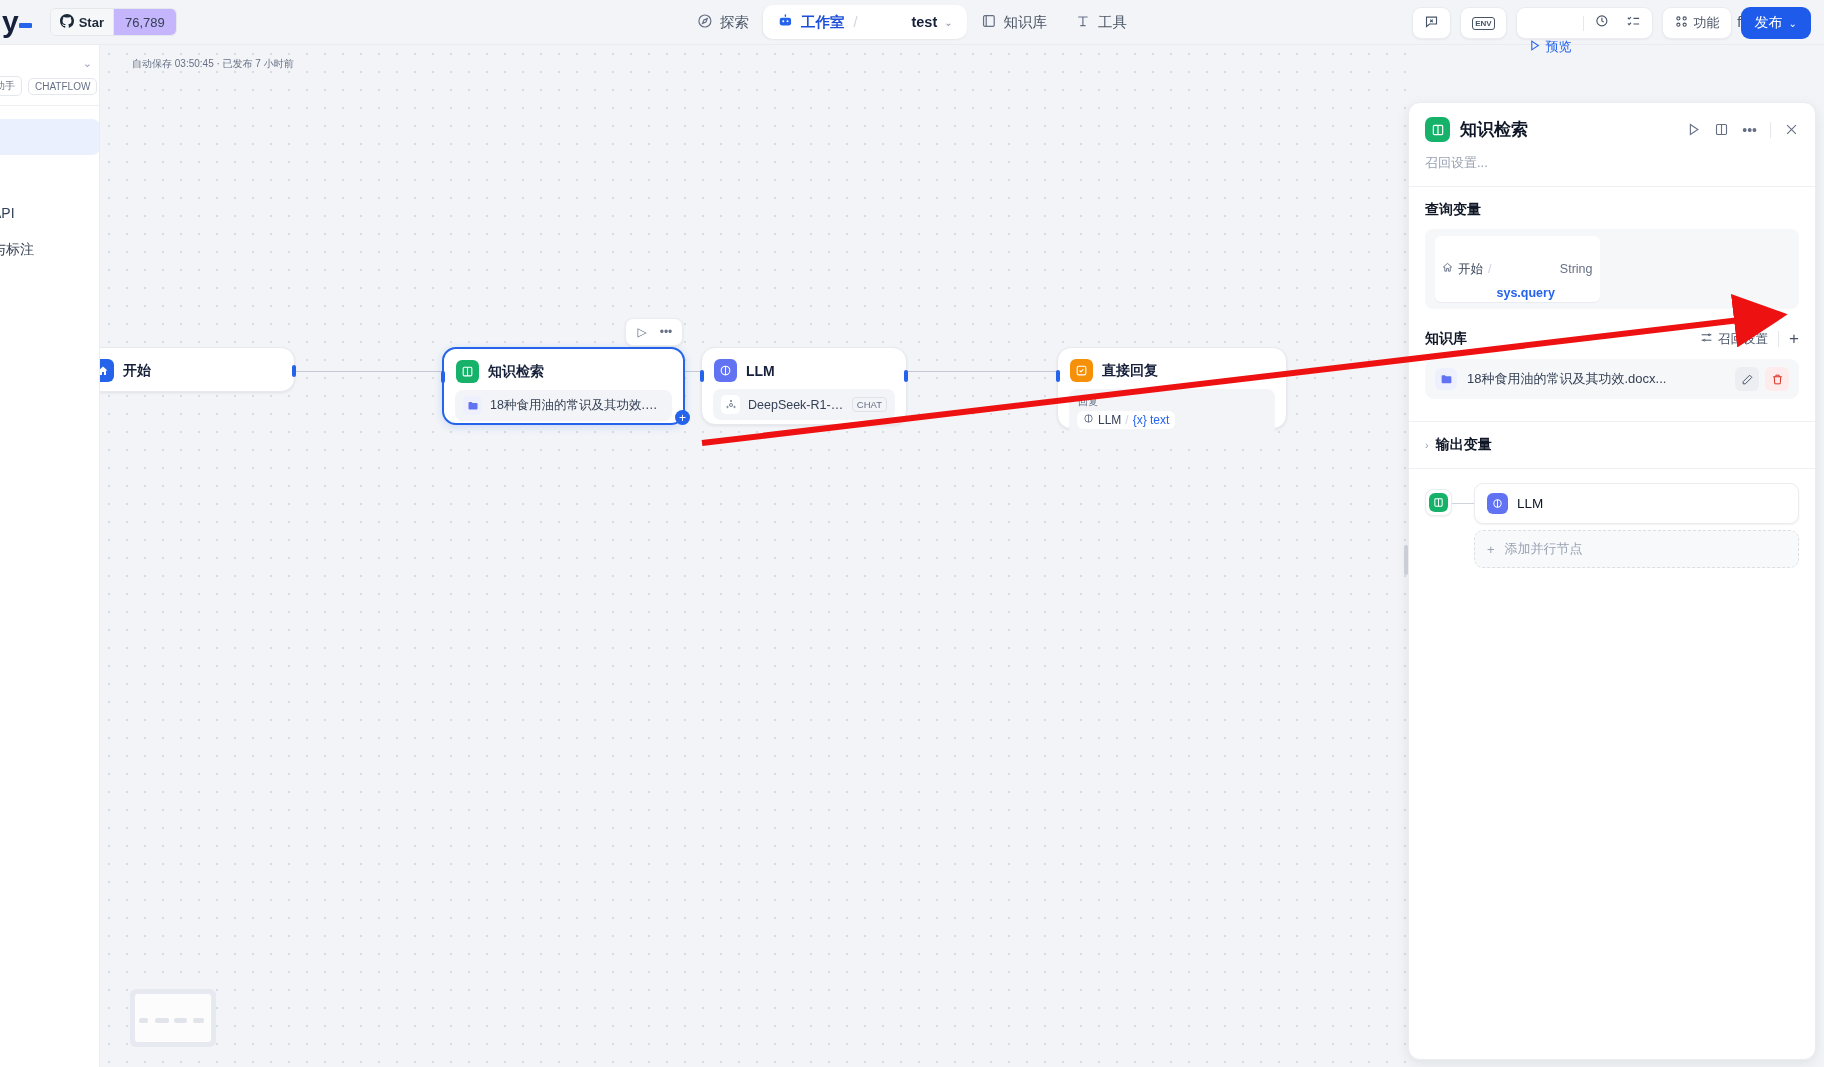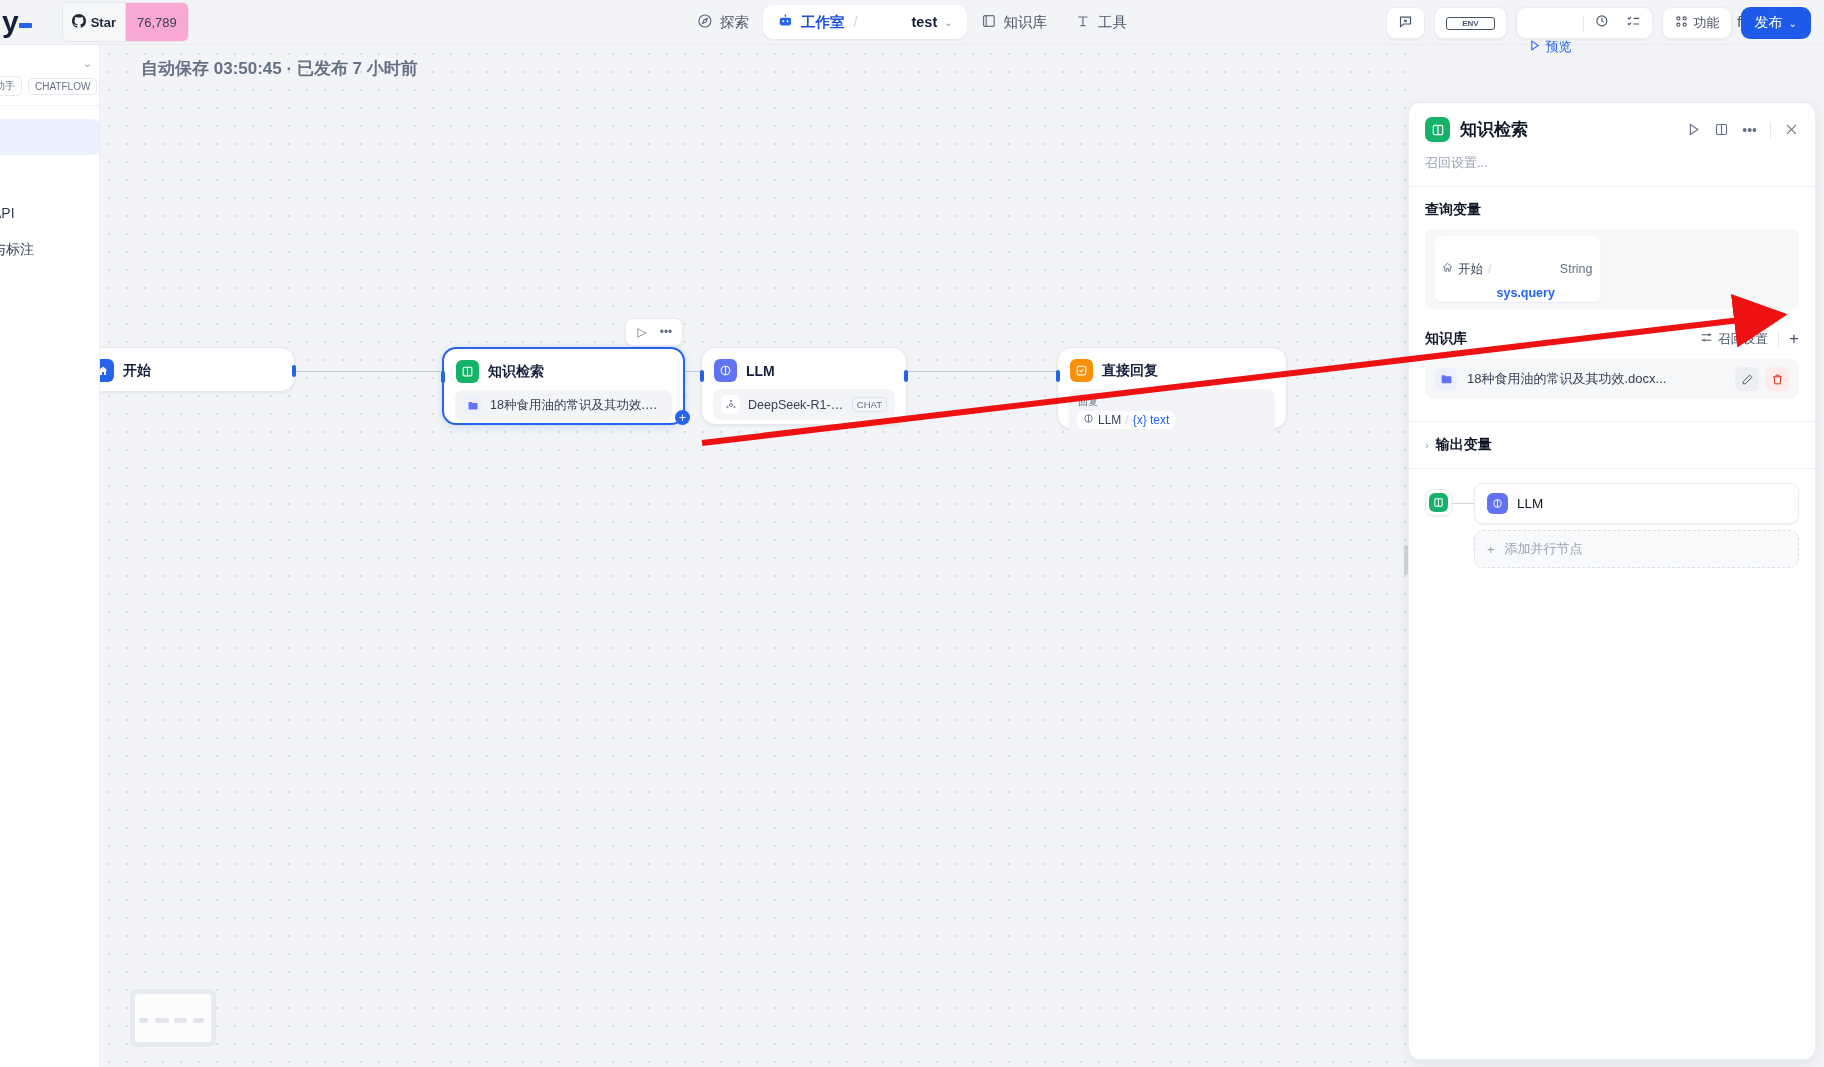--- a/index.html
+++ b/index.html
@@ -11,26 +11,26 @@
   
   .topnav {
     position: absolute; top: 0; left: 0; width: 1824px; height: 45px;
     background: #f2f4f7; display: flex; align-items: center;
     border-bottom: 1px solid #eaecf0;
   }
   .logo { font-size: 30px; font-weight: 700; color: #16203a; line-height: 1;
           margin-left: 2px; letter-spacing: -1px; position: relative; }
   .logo .dash { display:inline-block; width: 13px; height: 5px; background:#2563eb;
                 border-radius:1px; vertical-align: 4px; margin-left:1px; }
-  .starbox { display:flex; align-items:flex-start; height:40px; margin-left: 30px;
+  .starbox { display:flex; align-items:flex-start; height:28px; margin-left: 18px;
     border:1px solid #e4e7ec; border-radius:6px; overflow:hidden; background:#fff; }
   .starbox .left { display:flex; align-items:center; gap:5px; padding:0 9px;
     height:100%; background:#f6f7f9; font-size:13px; font-weight:700; color:#1d2939; }
   .starbox .right { padding:0 11px; height:100%; display:flex; align-items:center;
-    font-size:13px; color:#344054; background:#f9a8d4; border-left:1px solid #e4e7ec; }
+    font-size:13px; color:#344054; background:#c4b5fd; border-left:1px solid #e4e7ec; }
   .nav-center { position:absolute; left:50%; transform:translateX(-50%);
     display:flex; align-items:center; }
   .nav-item { display:flex; align-items:center; gap:7px; padding:7px 14px;
     border-radius:10px; font-size:14.5px; color:#4b5565; cursor:pointer; }
   .nav-item.active { background:#fff; color:#1e4fd8; font-weight:700;
     box-shadow:0 1px 2px rgba(16,24,40,.06); }
   .nav-item .sep { color:#d0d5dd; font-weight:400; margin:0 2px; }
   .nav-item .proj { color:#16203a; font-weight:700;margin-left:45px; }
   .nav-right { position:absolute; right:14px; display:flex; align-items:center; gap:9px; }
   .avatar { width:28px; height:28px; border-radius:50%; background:#2563eb; color:#fff;
@@ -48,21 +48,21 @@
   .lp-div { position:absolute; top:60px; left:0; width:100px; height:1px; background:#eef0f3; }
   .lp-sel { position:absolute; top:74px; left:-30px; width:130px; height:36px;
     background:#eaf0fd; border-radius:8px; }
   .lp-item { position:absolute; left:-8px; font-size:14px; color:#344054; white-space:nowrap; }
 
   
   .canvas { position:absolute; top:45px; left:100px; width:1311px; height:1022px;
     background-color:#f2f4f7;
     background-image: radial-gradient(#d7dbe3 1px, transparent 1px);
     background-size: 18px 18px; overflow:hidden; }
-  .autosave { position:absolute; top:12px; left:41px; font-size:17px; color:#667085;font-weight:bold; }
+  .autosave { position:absolute; top:12px; left:32px; font-size:10px; color:#667085; }
 
   
   .tbar { position:absolute; top:7px; right:13px; display:flex; align-items:center; gap:9px; z-index:6; }
   .tb-group { display:flex; align-items:center; background:#fff; border:1px solid #eaecf0;
     border-radius:9px; box-shadow:0 1px 2px rgba(16,24,40,.05); height:32px; padding:0 3px; }
   .tb-btn { display:flex; align-items:center; gap:5px; padding:0 8px; height:26px;
     border-radius:6px; font-size:13px; color:#4b5565; cursor:pointer; }
   .tb-btn.primary { color:#2563eb; font-weight:400;margin-top:48px; }
   .tb-sep { width:1px; height:15px; background:#e4e7ec; margin:0 3px; }
   .publish { display:flex; align-items:center; gap:6px; background:#1e5bea; color:#fff;
@@ -370,21 +370,21 @@
       <span>
         <svg width="15" height="15" viewBox="0 0 24 24" fill="none" stroke="#475467" stroke-width="1.8">
             <path d="M4 5h16v11H9l-5 4z"></path>
             <path d="M10 9l4 4M14 9l-4 4"></path>
           </svg>
       </span>
     </div>
   </div>
   <div class="tb-group">
     <div class="tb-btn">
-      <span style="border:1.5px solid #475467;border-radius:3px;padding:0 15px;font-size:8px;font-weight:700;color:#475467;line-height:11px;display:inline-block;">ENV</span>
+      <span style="border:1.5px solid #475467;border-radius:3px;padding:0 2px;font-size:8px;font-weight:700;color:#475467;line-height:11px;display:inline-block;">ENV</span>
     </div>
   </div>
   <div class="tb-group">
     <div class="tb-btn primary">
       <span>
         <svg width="13" height="13" viewBox="0 0 24 24" fill="none" stroke="#2563eb" stroke-width="2">
             <path d="M7 4l12 8-12 8z"></path>
           </svg>
       </span>
       <span>预览</span>

